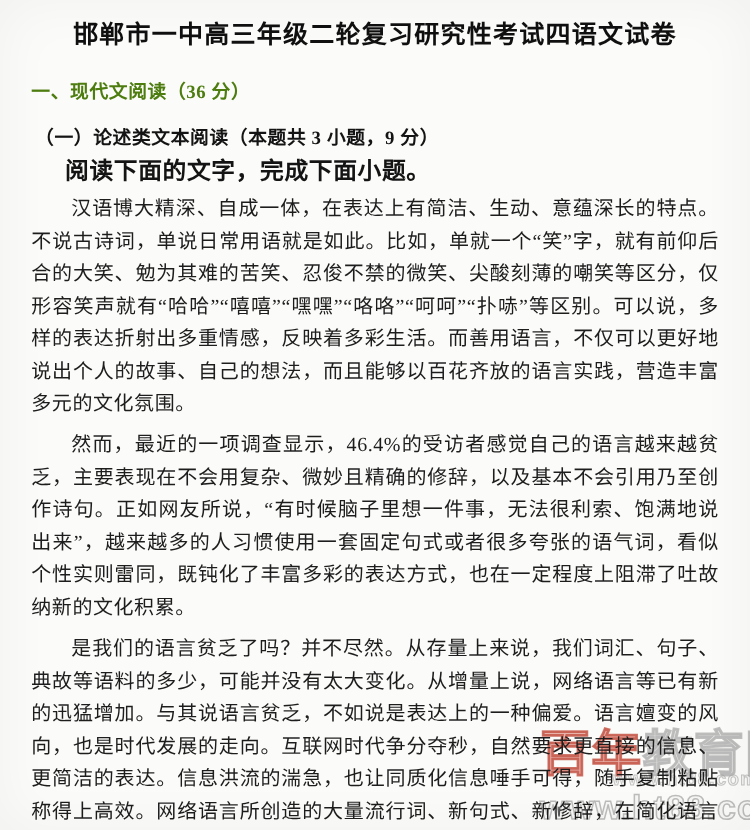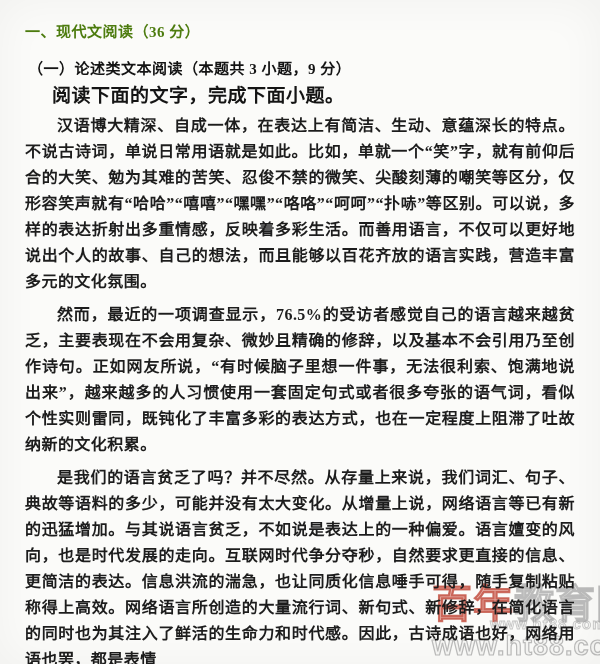--- a/index.html
+++ b/index.html
@@ -66,21 +66,21 @@
     padding-left: 27px;
     color: #141414;
   }
   .para {
     font-size: 16px;
     line-height: 26px;
     letter-spacing: 0.45px;
     text-align: justify;
     text-indent: 2em;
     margin: 6px 0 0 0;
-    font-weight: 700;
+    font-weight: 400;
     color: #1d1d1d;
   }
   .para + .para {
     margin-top: 7px;
   }
   
   .watermark {
     position: absolute;
     left: 432px;
     top: 582px;
@@ -123,21 +123,22 @@
 </head>
 <body>
 
 <div class="watermark">
   <div class="wm-name"><span class="wm-name-red">百年</span><span class="wm-name-gray">教育网</span></div>
   <div class="wm-url-small">www.ht88.com</div>
   <div class="wm-url">www.ht88.com</div>
 </div>
 
 <div class="page">
+  <h1 class="title">邯郸市一中高三年级二轮复习研究性考试四语文试卷</h1>
   <div class="sec-heading">一、现代文阅读（36 分）</div>
   <div class="subsec-heading">（一）论述类文本阅读（本题共 3 小题，9 分）</div>
   <div class="instruction">阅读下面的文字，完成下面小题。</div>
   <p class="para">汉语博大精深、自成一体，在表达上有简洁、生动、意蕴深长的特点。不说古诗词，单说日常用语就是如此。比如，单就一个“笑”字，就有前仰后合的大笑、勉为其难的苦笑、忍俊不禁的微笑、尖酸刻薄的嘲笑等区分，仅形容笑声就有“哈哈”“嘻嘻”“嘿嘿”“咯咯”“呵呵”“扑哧”等区别。可以说，多样的表达折射出多重情感，反映着多彩生活。而善用语言，不仅可以更好地说出个人的故事、自己的想法，而且能够以百花齐放的语言实践，营造丰富多元的文化氛围。</p>
-  <p class="para">然而，最近的一项调查显示，76.5%的受访者感觉自己的语言越来越贫乏，主要表现在不会用复杂、微妙且精确的修辞，以及基本不会引用乃至创作诗句。正如网友所说，“有时候脑子里想一件事，无法很利索、饱满地说出来”，越来越多的人习惯使用一套固定句式或者很多夸张的语气词，看似个性实则雷同，既钝化了丰富多彩的表达方式，也在一定程度上阻滞了吐故纳新的文化积累。</p>
+  <p class="para">然而，最近的一项调查显示，46.4%的受访者感觉自己的语言越来越贫乏，主要表现在不会用复杂、微妙且精确的修辞，以及基本不会引用乃至创作诗句。正如网友所说，“有时候脑子里想一件事，无法很利索、饱满地说出来”，越来越多的人习惯使用一套固定句式或者很多夸张的语气词，看似个性实则雷同，既钝化了丰富多彩的表达方式，也在一定程度上阻滞了吐故纳新的文化积累。</p>
   <p class="para">是我们的语言贫乏了吗？并不尽然。从存量上来说，我们词汇、句子、典故等语料的多少，可能并没有太大变化。从增量上说，网络语言等已有新的迅猛增加。与其说语言贫乏，不如说是表达上的一种偏爱。语言嬗变的风向，也是时代发展的走向。互联网时代争分夺秒，自然要求更直接的信息、更简洁的表达。信息洪流的湍急，也让同质化信息唾手可得，随手复制粘贴称得上高效。网络语言所创造的大量流行词、新句式、新修辞，在简化语言的同时也为其注入了鲜活的生命力和时代感。因此，古诗成语也好，网络用语也罢，都是表情</p>
 </div>
 
 <div class="scan-vignette"></div>
 
 </body></html>

